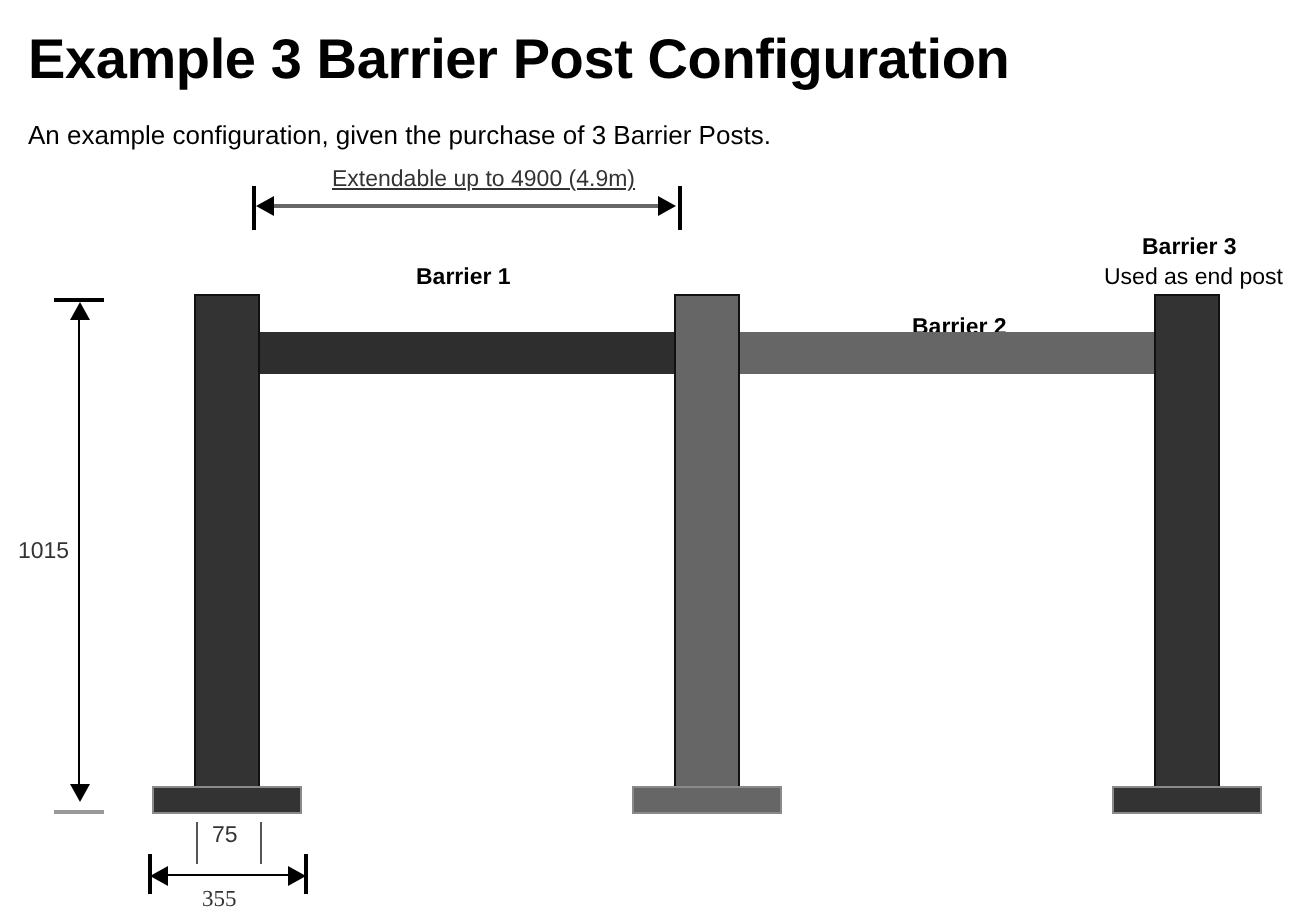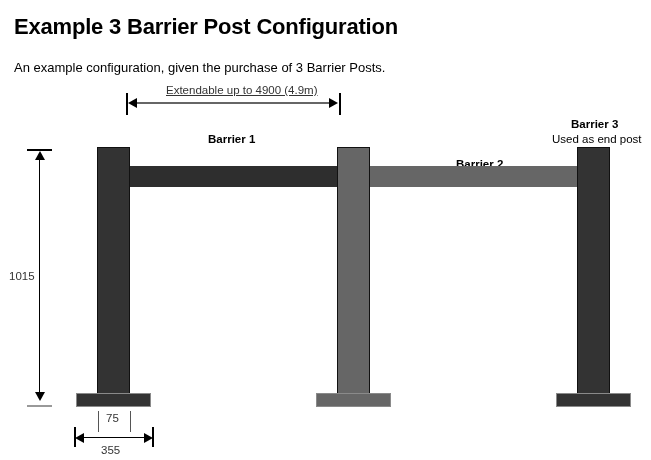--- a/index.html
+++ b/index.html
@@ -16,21 +16,21 @@
     color: #000000;
   }
   #page-root {
     position: absolute;
     inset: 0;
   }
   .page-title {
     position: absolute;
     left: 14px;
     top: 14px;
-    font-size: 22px;
+    font-size: 28px;
     font-weight: bold;
     letter-spacing: -0.2px;
     white-space: nowrap;
   }
   .page-subtitle {
     position: absolute;
     left: 14px;
     top: 60px;
     font-size: 13px;
     white-space: nowrap;
@@ -205,17 +205,17 @@
     <div class="tick-v-gray" style="left:130px; top:411px; height:21px;"></div>
     <div class="dim-text" style="left:106px; top:412px;">75</div>
   </div>
 
   <div>
     <div class="tick-v" style="left:74px; top:427px; height:20px;"></div>
     <div class="tick-v" style="left:152px; top:427px; height:20px;"></div>
     <div class="dim-line-h-dark" style="left:79px; top:437px; width:69px;"></div>
     <div class="arrow arrow-left" style="left:75px; top:433px;"></div>
     <div class="arrow arrow-right" style="left:144px; top:433px;"></div>
-    <div class="dim-text" style="left:101px; top:444px;">355</div>
+    <div class="dim-text" style="left:101px; top:444px;font-family:Liberation Serif, serif;">355</div>
   </div>
 
 
 </div>
 
 </body></html>

